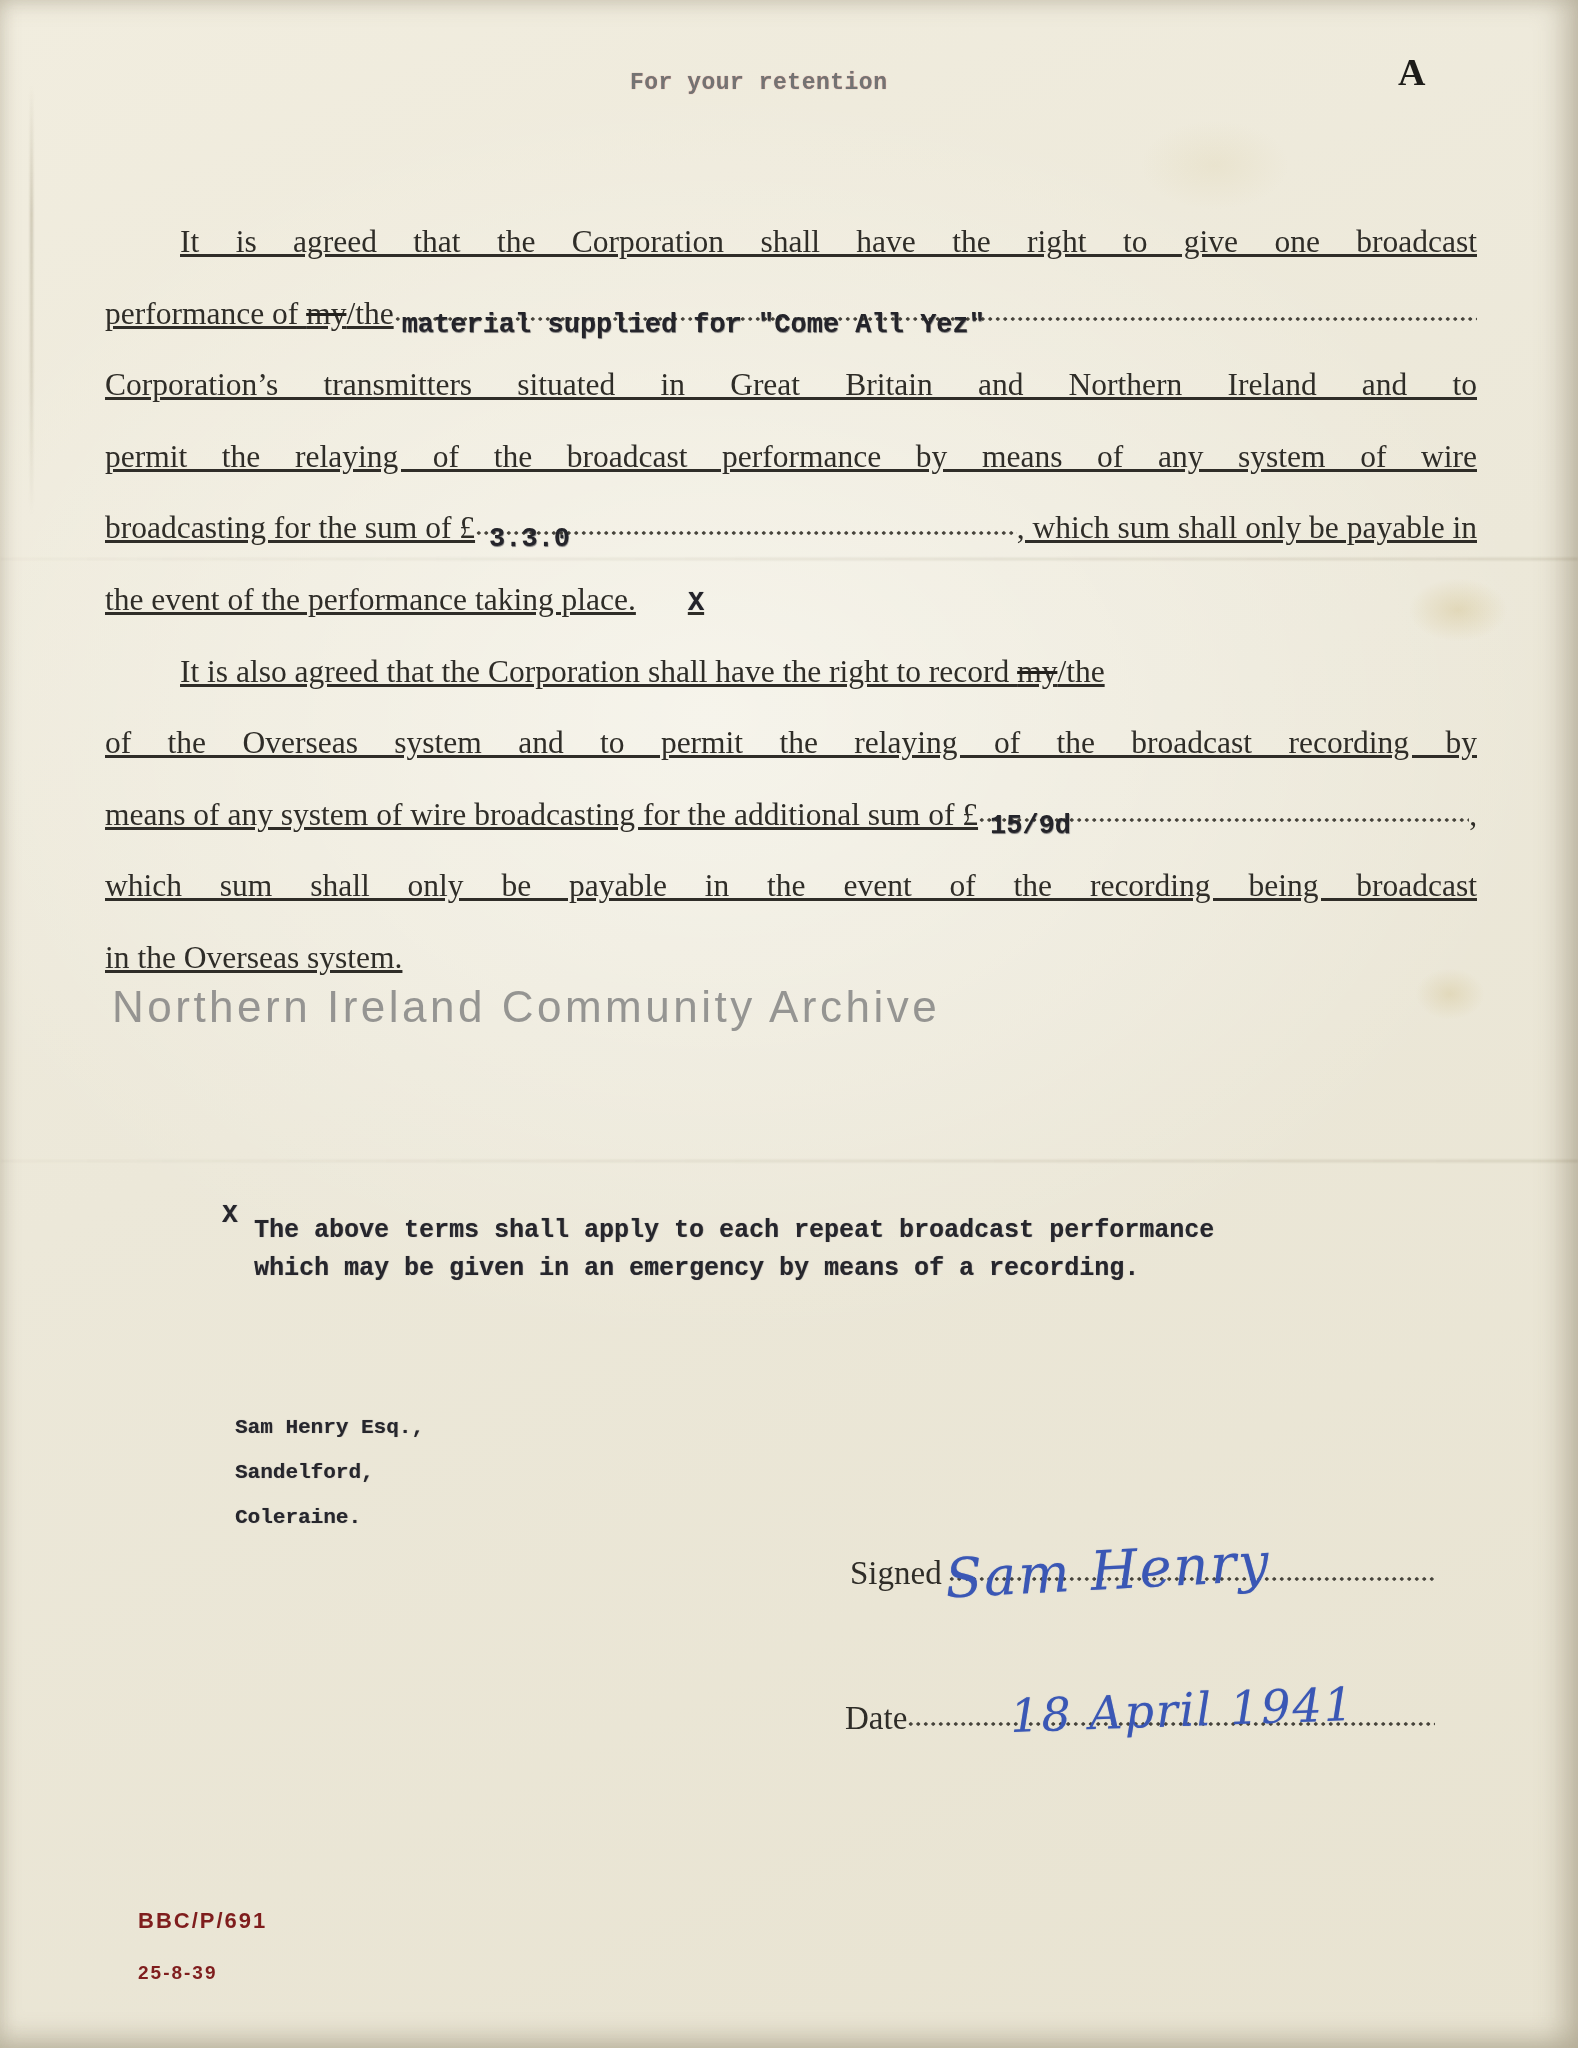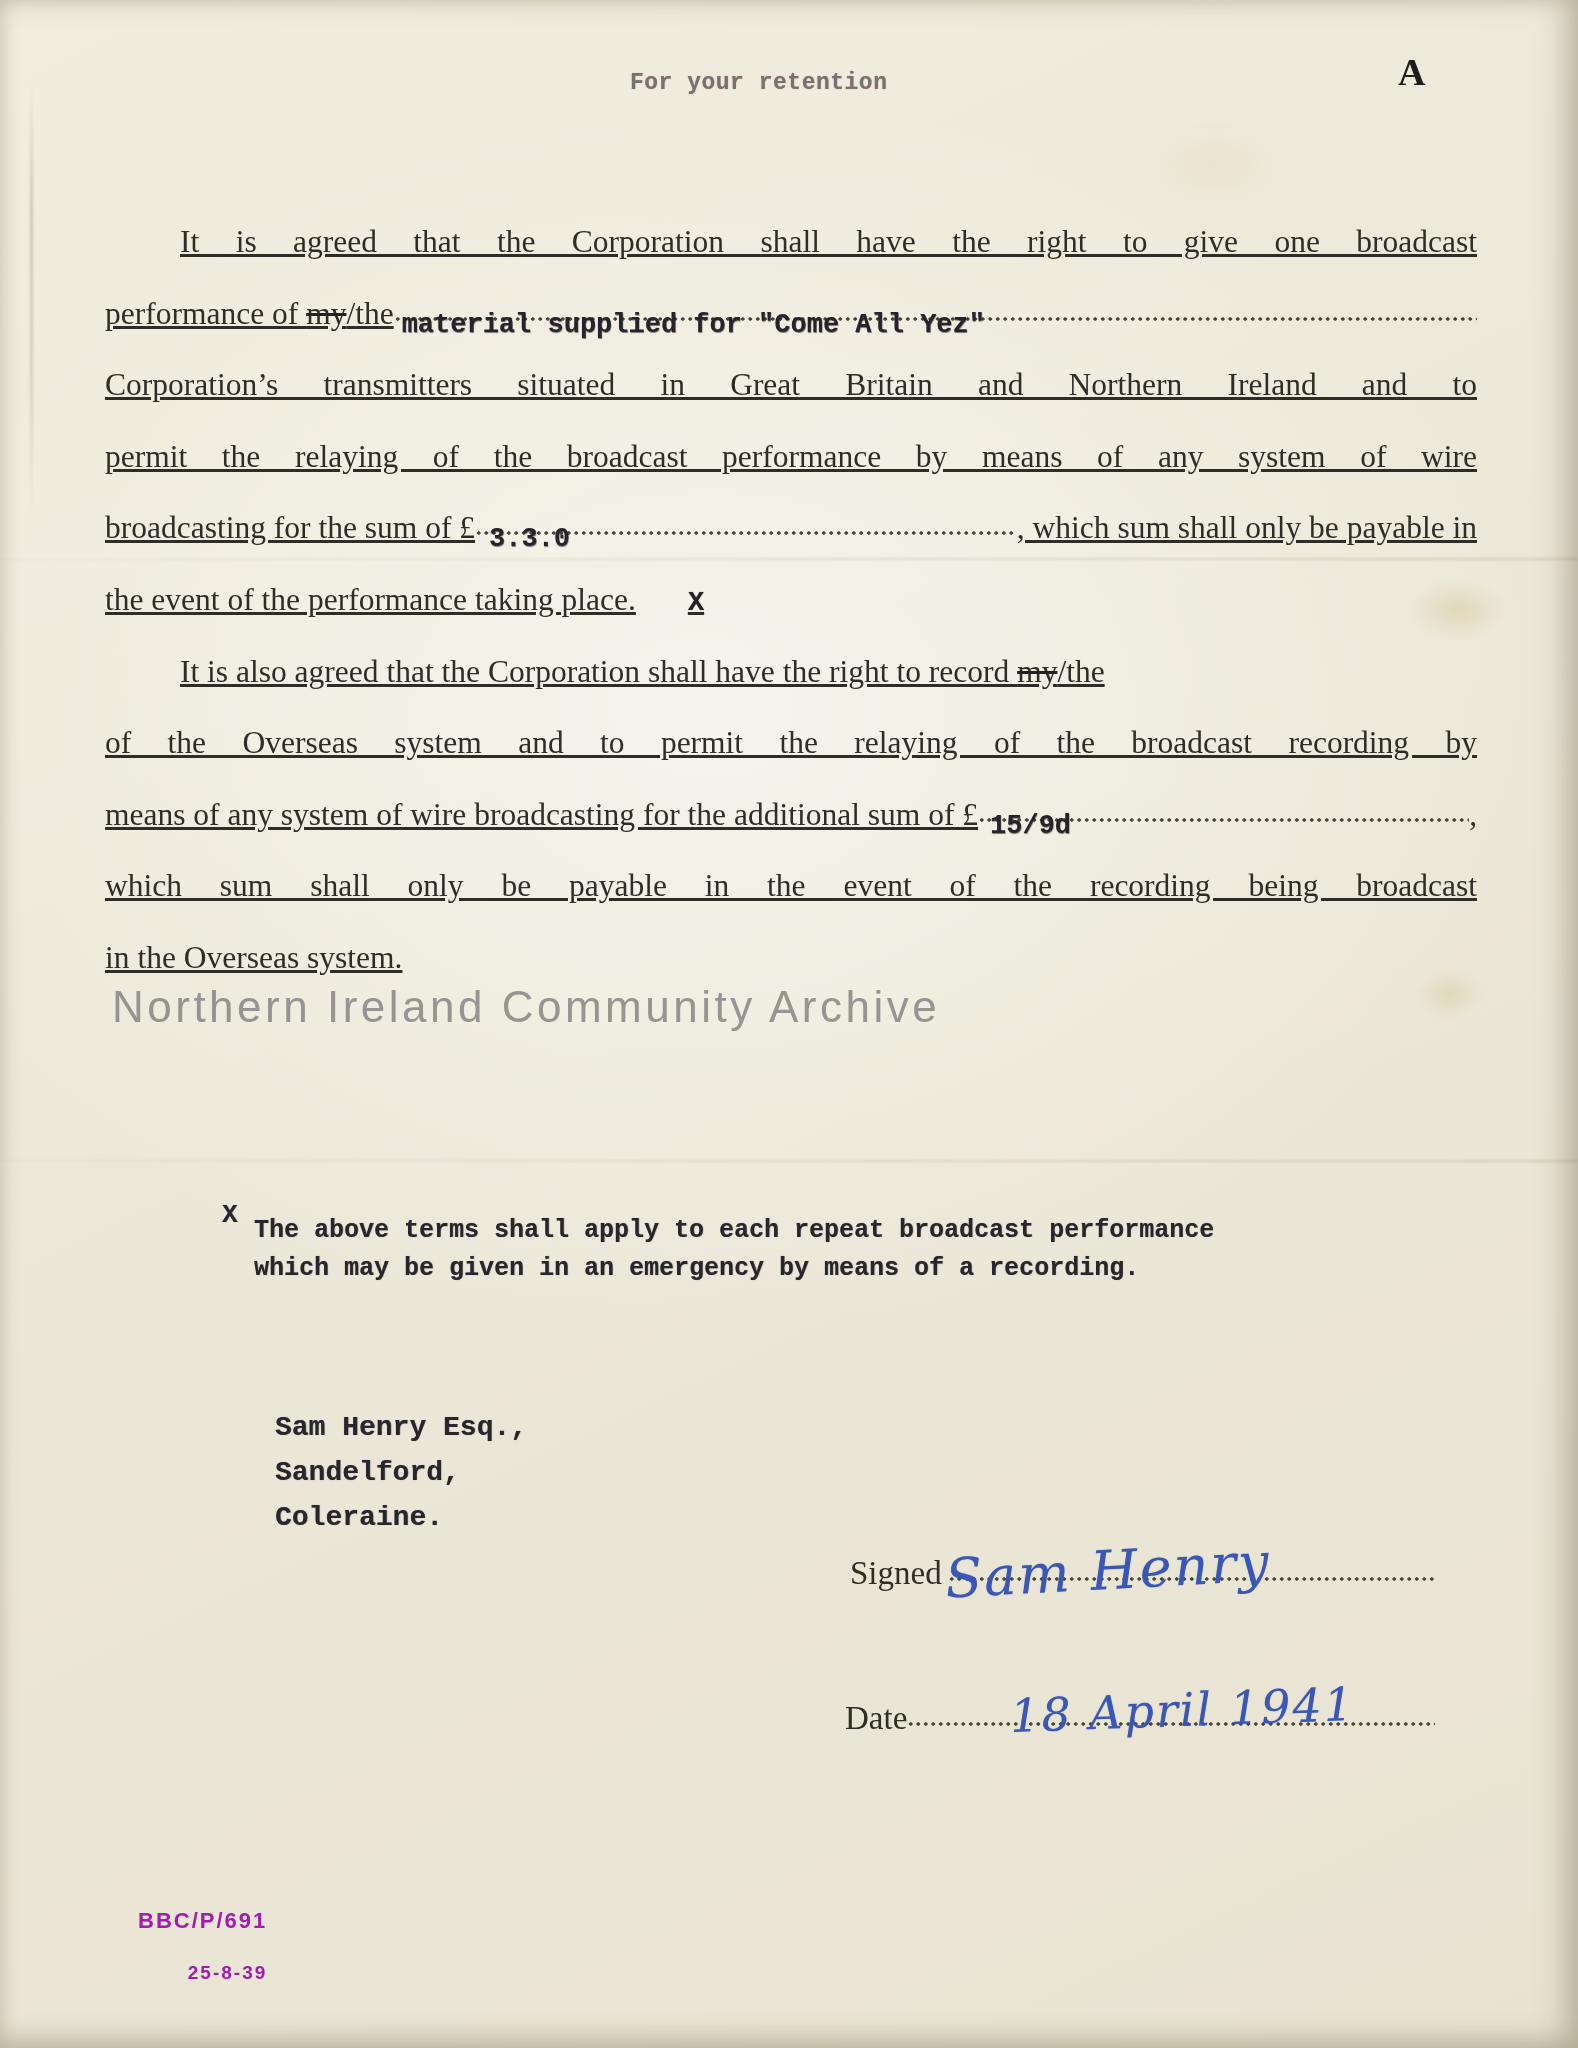--- a/index.html
+++ b/index.html
@@ -79,38 +79,38 @@
     color:rgba(126,126,126,0.80); letter-spacing:3.5px; white-space:nowrap;
   }
 
   .footnote { position:absolute; left:222px; top:1212px; z-index:4;
     font-family:"Liberation Mono", monospace; font-weight:bold; font-size:25px;
     color:#26262c; text-shadow:0.4px 0.4px 0.8px rgba(25,25,40,0.5); }
   .footnote .fmark { position:absolute; left:0; top:-12px; font-size:26px; }
   .footnote .flines { margin-left:32px; line-height:38px; white-space:nowrap; }
 
   .address { position:absolute; left:235px; top:1405px; z-index:4;
-    font-family:"Liberation Mono", monospace; font-weight:bold; font-size:28px;
-    color:#26262c; line-height:45px; text-shadow:0.4px 0.4px 0.8px rgba(25,25,40,0.5); white-space:nowrap;margin-left:40px; }
+    font-family:"Liberation Mono", monospace; font-weight:bold; font-size:21px;
+    color:#26262c; line-height:45px; text-shadow:0.4px 0.4px 0.8px rgba(25,25,40,0.5); white-space:nowrap; }
 
   .signrow { position:absolute; z-index:4; display:flex; align-items:baseline;
     font-size:33px; color:#2f2d28; }
   .signrow .leader { height:10px; }
   #sign-row { left:850px; top:1555px; width:585px;gap:6px; }
   #date-row { left:845px; top:1700px; width:590px; }
   .script {
     position:absolute; font-family:"DejaVu Serif", serif; font-style:italic;
     color:#3a57b5; white-space:nowrap; line-height:1; z-index:6;
     text-shadow:0 0 1px rgba(58,87,181,0.4);
   }
   .script.sig { left:95px; bottom:-6px; font-size:54px; letter-spacing:2px; transform:rotate(-3deg); }
   .script.dt  { left:165px; bottom:4px;  font-size:46px; letter-spacing:2px; transform:rotate(-2deg); }
 
   .footer { position:absolute; left:138px; top:1908px; z-index:4;
-    font-family:"Liberation Sans", sans-serif; font-weight:bold; color:#a21caf;text-align:right; }
+    font-family:"Liberation Sans", sans-serif; font-weight:bold; color:#7f1d1d; }
   .footer .fno { font-size:22px; letter-spacing:2px; }
   .footer .fdt { font-size:19px; letter-spacing:2px; margin-top:28px; }
 </style>
 </head>
 <body>
 
 <div class="stain stain1"></div>
 <div class="stain stain2"></div>
 <div class="stain stain3"></div>
 <div class="crease-v"></div>

